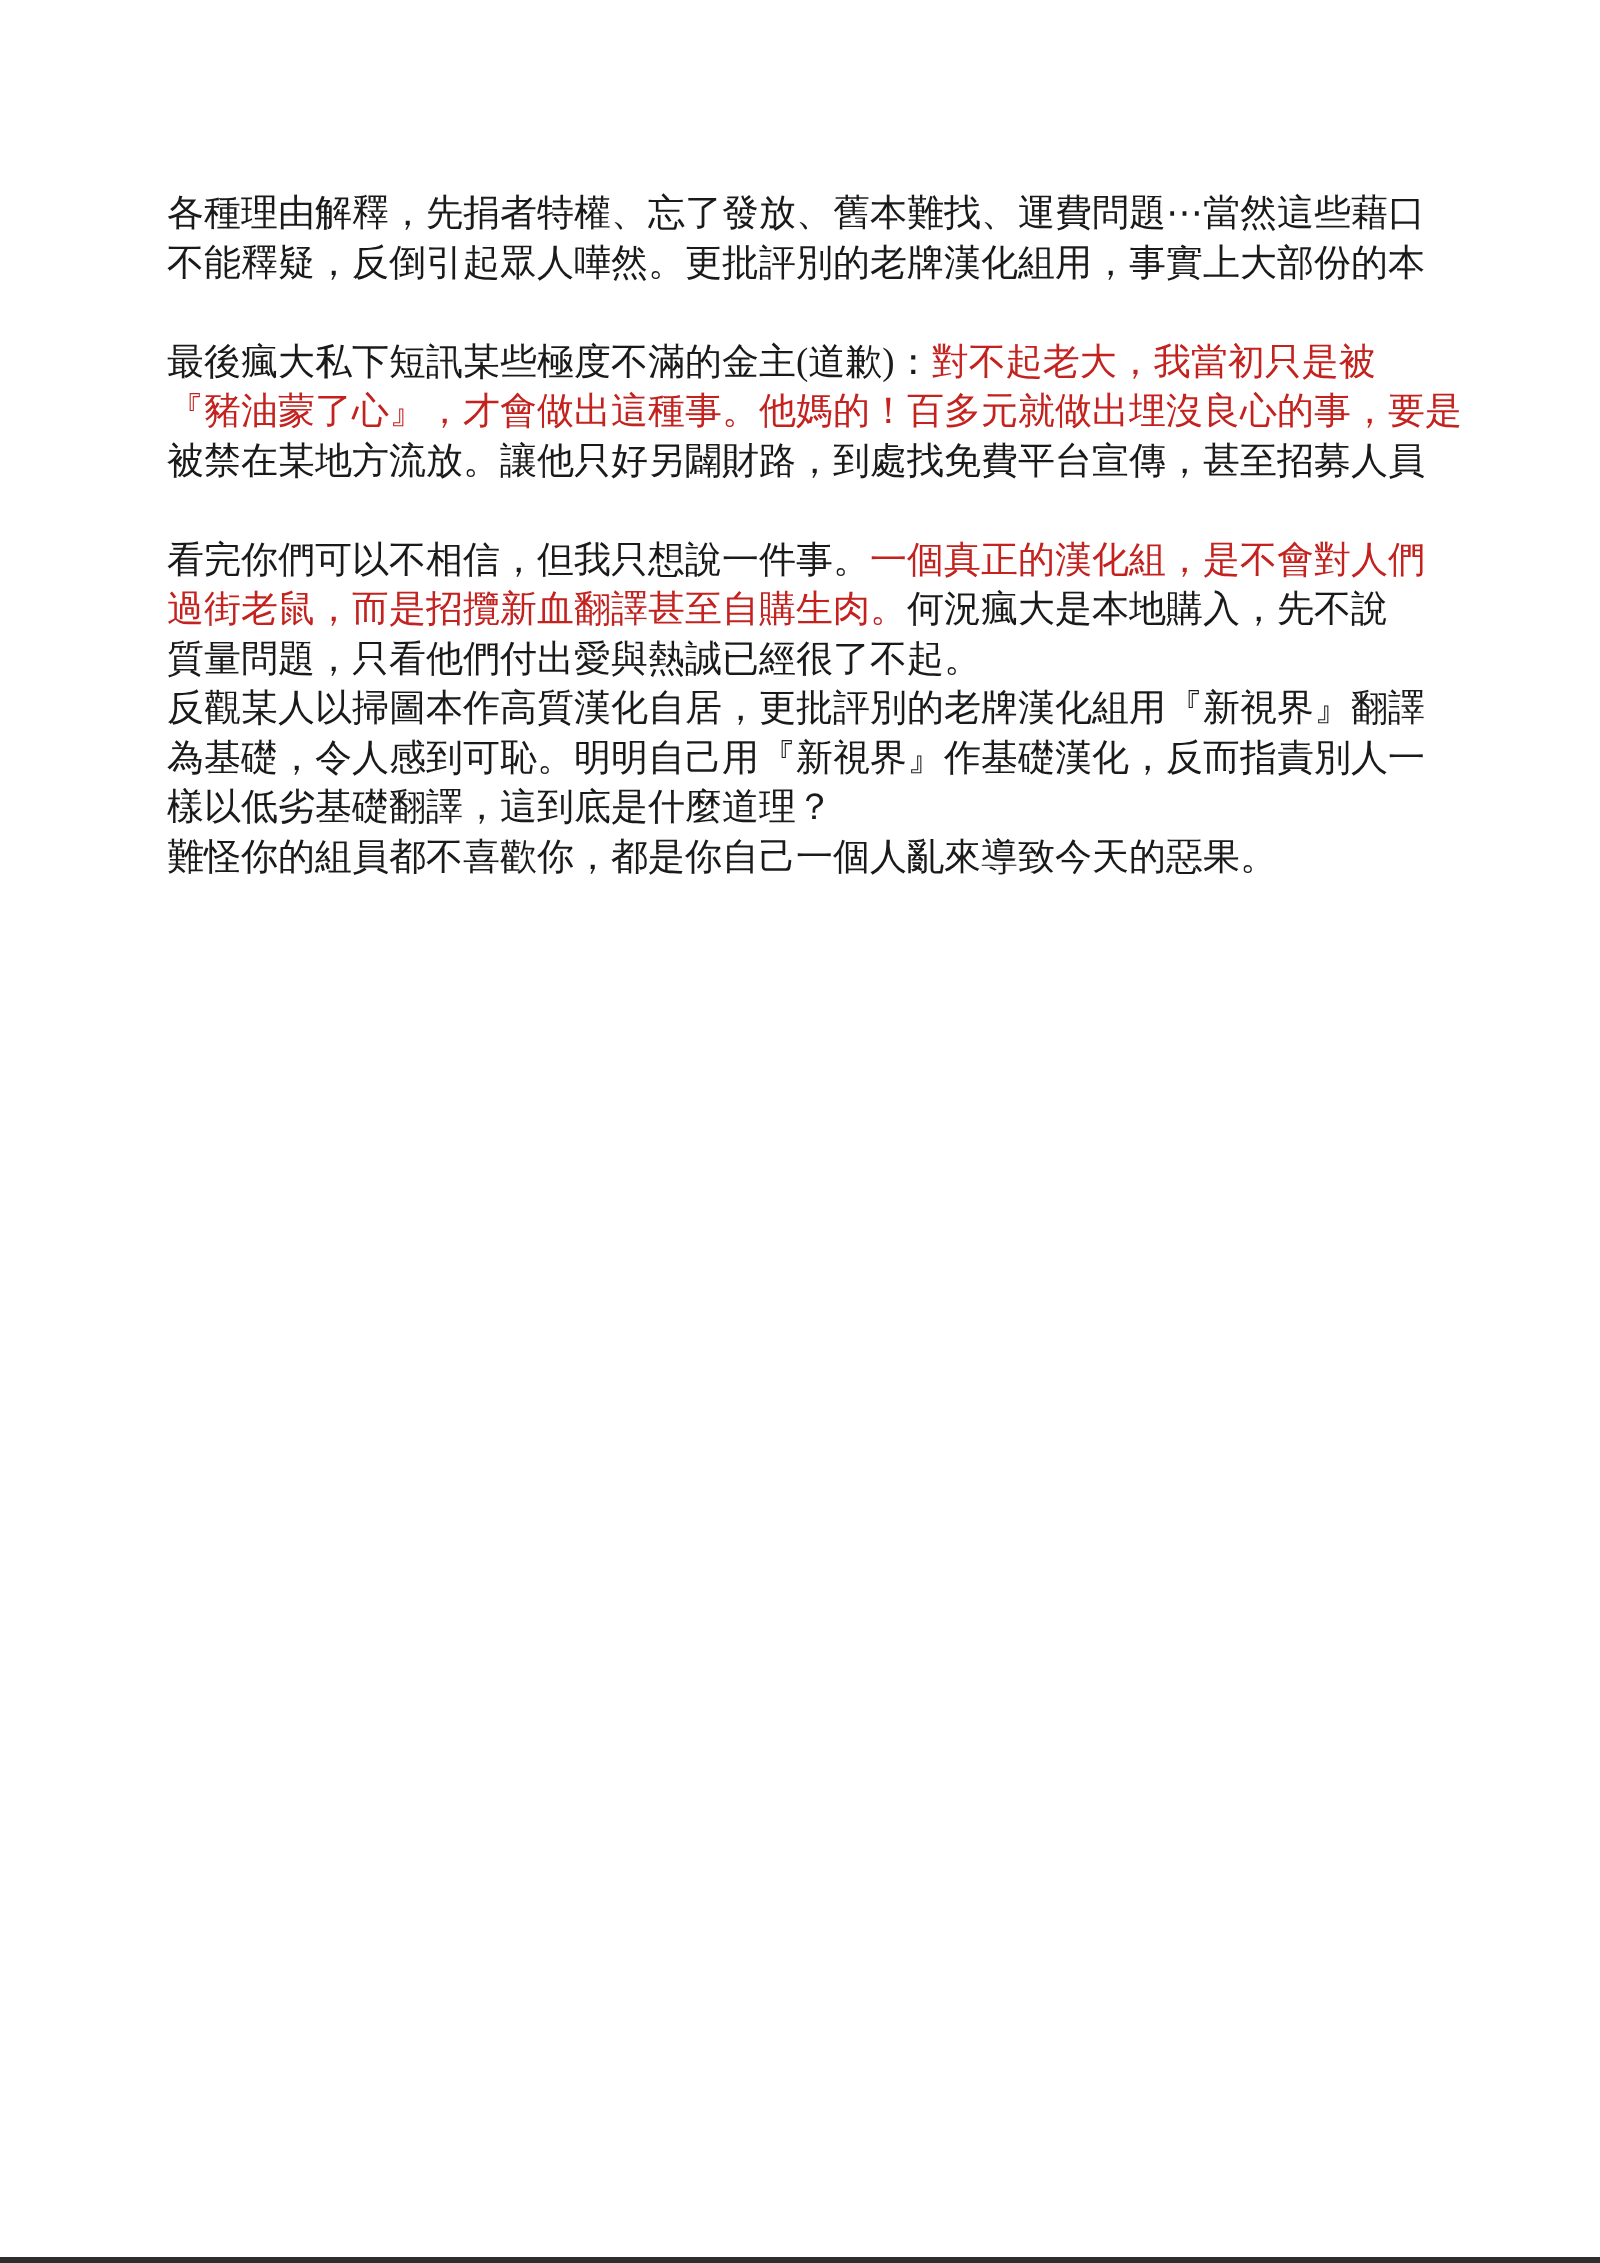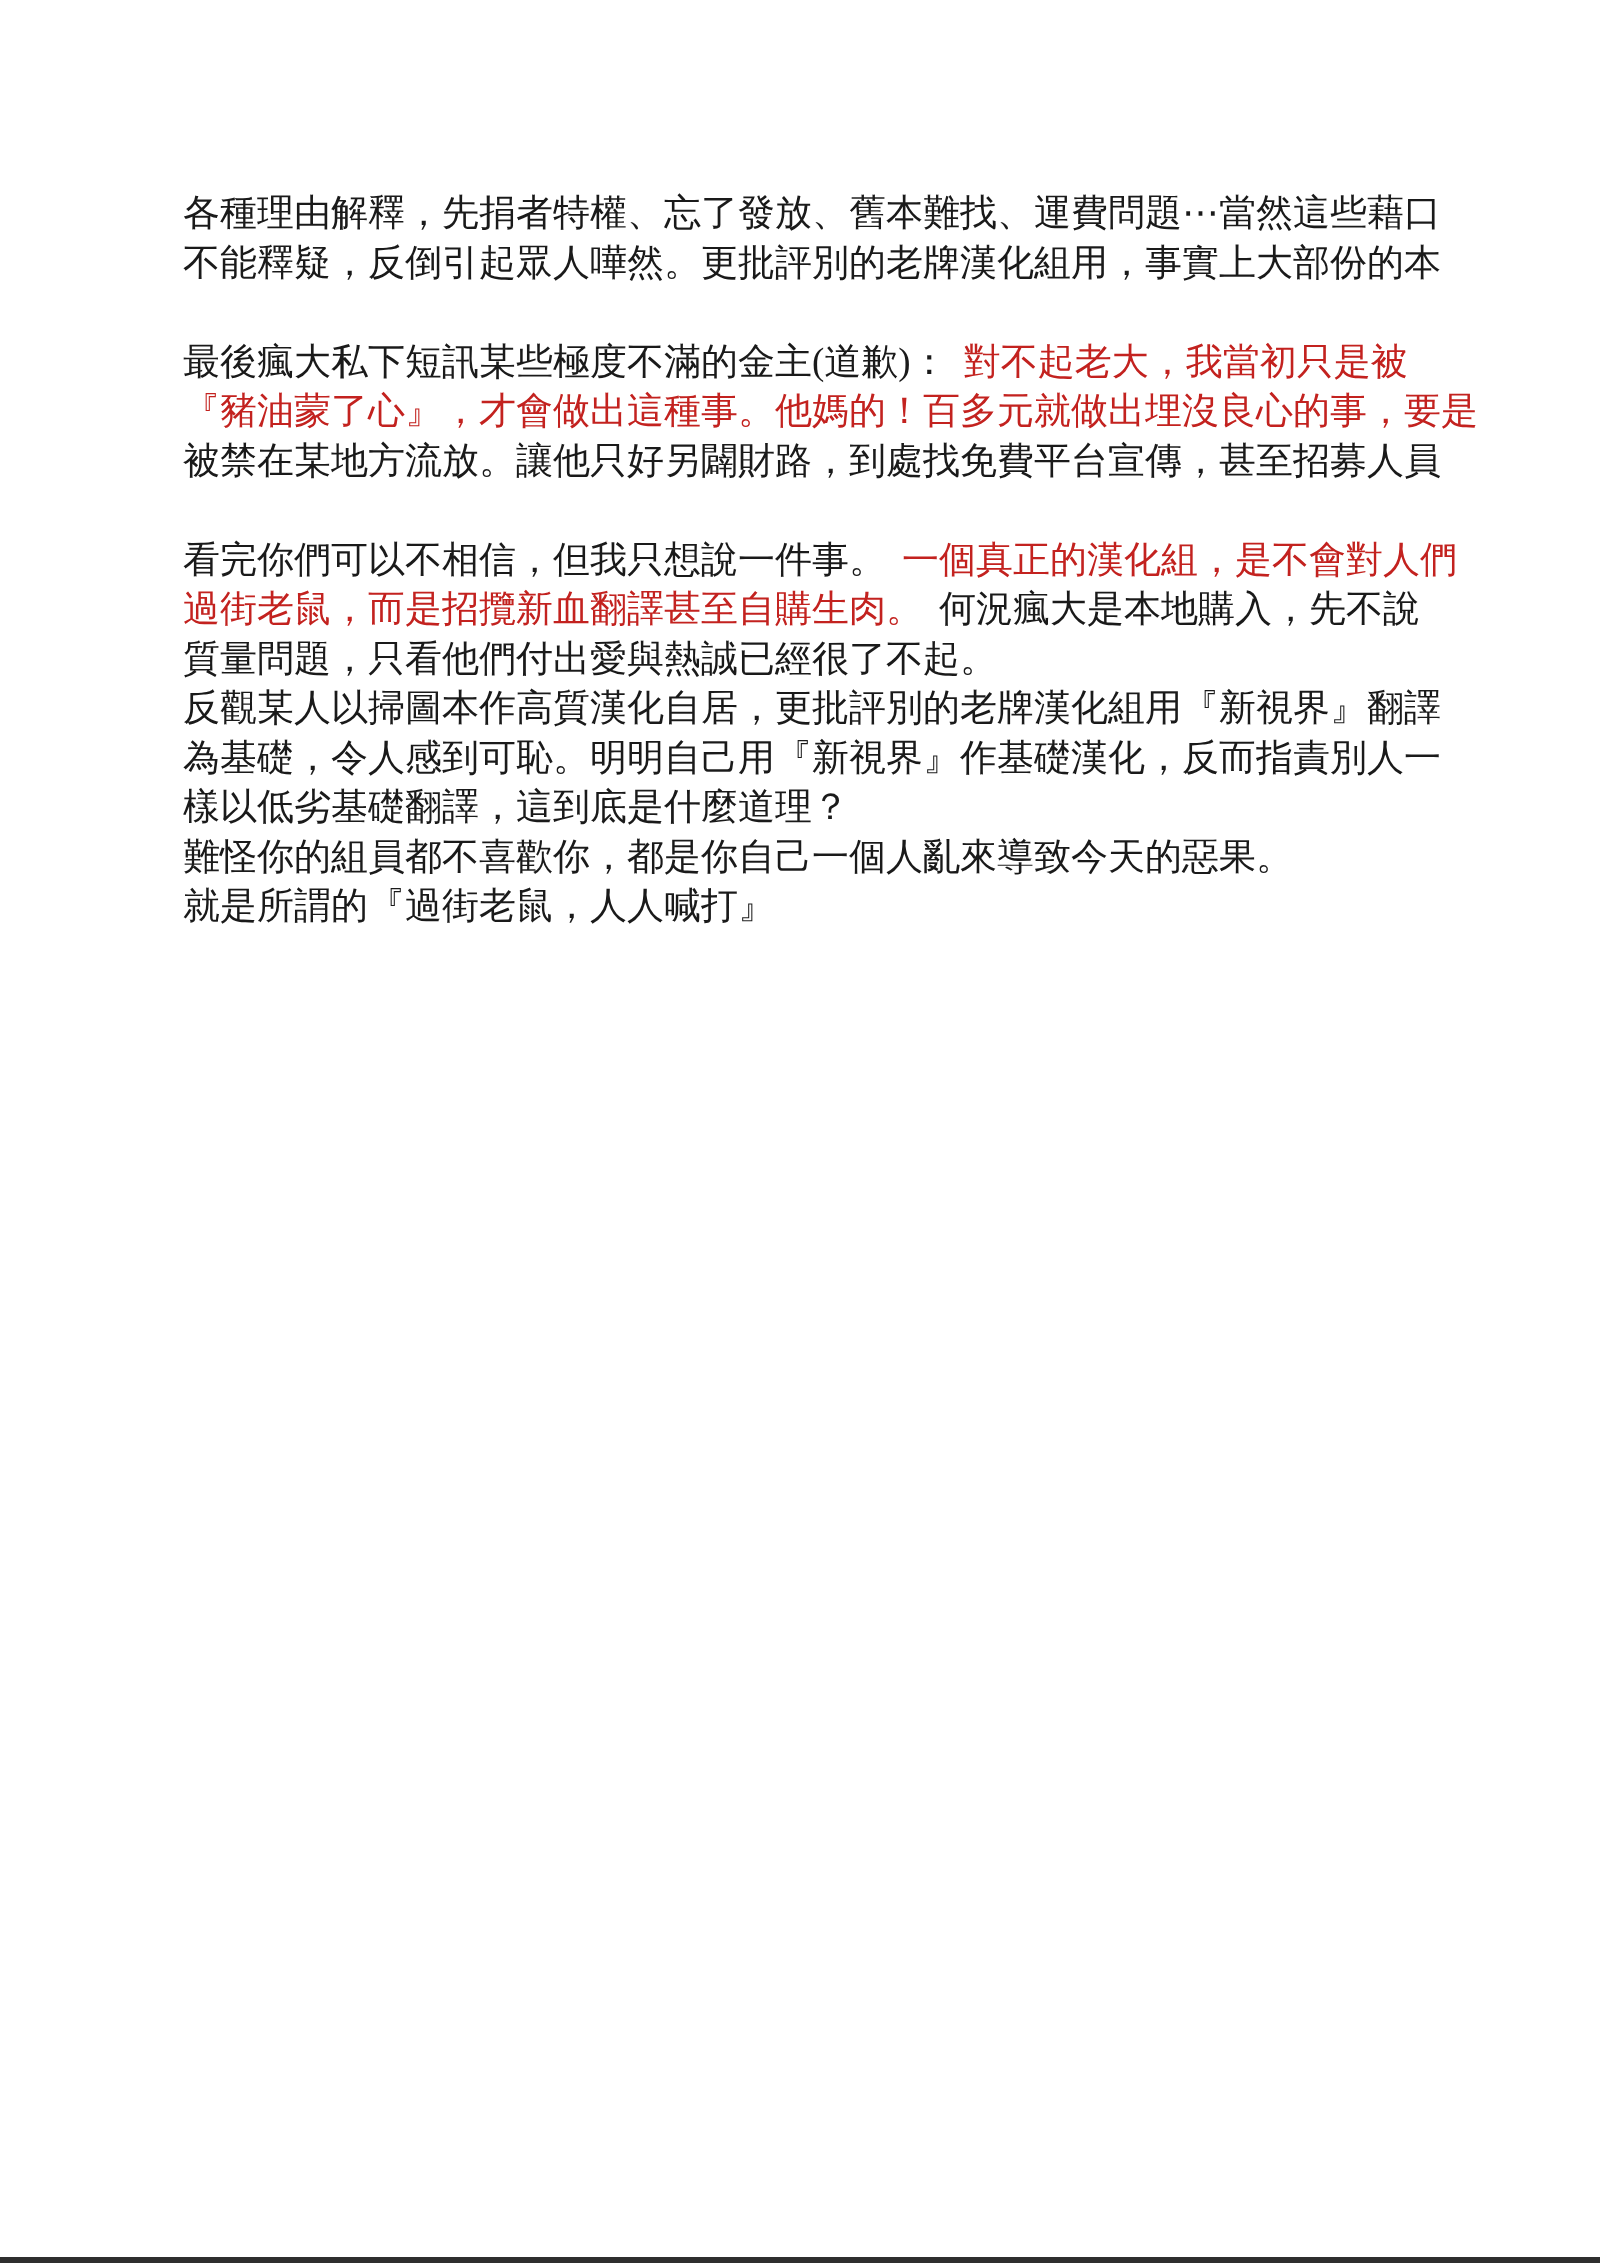--- a/index.html
+++ b/index.html
@@ -23,21 +23,21 @@
     color: var(--text-color, #1a1a1a);
     font-size: 37px;
     line-height: 49.5px;
   }
   .paragraph {
     margin: 0 0 49.5px 0;
   }
   .line {
     white-space: nowrap;
   }
-  .seg { color: var(--text-color, #1a1a1a); margin-left: 16px; }
+  .seg { color: var(--text-color, #1a1a1a); }
   .seg.red { color: var(--accent-red, #c3221f); }
   .bottom-bar {
     position: absolute;
     left: 0;
     bottom: 0;
     width: 100%;
     height: 6px;
     background: var(--bottom-bar, #2e2e2e);
   }
 </style>
@@ -56,17 +56,16 @@
         <div class="line"><span class="seg">被禁在某地方流放。讓他只好另闢財路，到處找免費平台宣傳，甚至招募人員</span></div>
       </div>
       <div class="paragraph">
         <div class="line"><span class="seg">看完你們可以不相信，但我只想說一件事。</span><span class="seg red">一個真正的漢化組，是不會對人們</span></div>
         <div class="line"><span class="seg red">過街老鼠，而是招攬新血翻譯甚至自購生肉。</span><span class="seg">何況瘋大是本地購入，先不說</span></div>
         <div class="line"><span class="seg">質量問題，只看他們付出愛與熱誠已經很了不起。</span></div>
         <div class="line"><span class="seg">反觀某人以掃圖本作高質漢化自居，更批評別的老牌漢化組用『新視界』翻譯</span></div>
         <div class="line"><span class="seg">為基礎，令人感到可恥。明明自己用『新視界』作基礎漢化，反而指責別人一</span></div>
         <div class="line"><span class="seg">樣以低劣基礎翻譯，這到底是什麼道理？</span></div>
         <div class="line"><span class="seg">難怪你的組員都不喜歡你，都是你自己一個人亂來導致今天的惡果。</span></div>
-        <div class="line"><span class="seg">就是所謂的『過街老鼠，人人喊打』</span></div>
       </div>
     </div>
   <div class="bottom-bar"></div>
 </div>
 
 </body></html>

